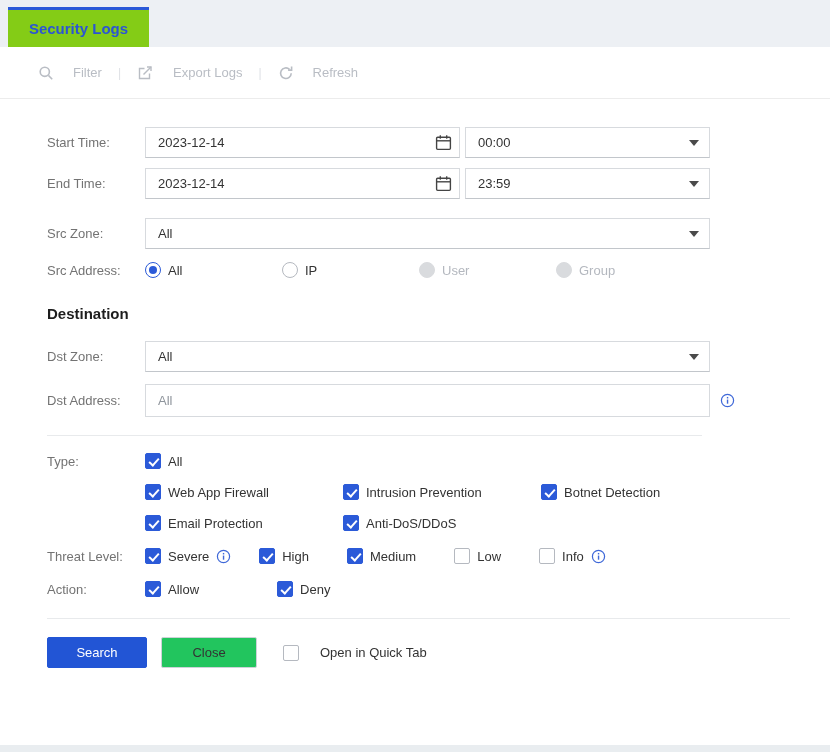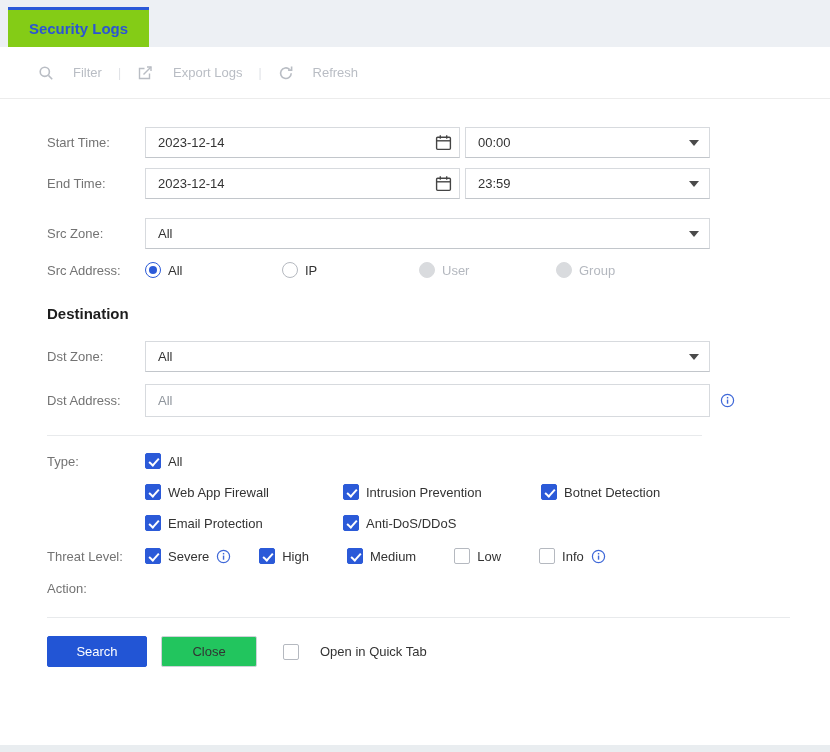--- a/index.html
+++ b/index.html
@@ -348,20 +348,30 @@
             <rect x="7.3" y="7" width="1.5" height="4.4" fill="#3f68d8"></rect>
             <rect x="7.3" y="4.2" width="1.5" height="1.6" fill="#3f68d8"></rect>
           </svg>
         </span>
       </label>
     </div>
   </div>
 
   <div class="frow" style="margin-top:17px">
     <div class="flabel">Action:</div>
+    <div class="action-items">
+      <label class="cb-item">
+        <span class="cb checked"></span>
+        <span class="cb-label">Allow</span>
+      </label>
+      <label class="cb-item">
+        <span class="cb checked"></span>
+        <span class="cb-label">Deny</span>
+      </label>
+    </div>
   </div>
 
   <hr class="divider-2">
 
   <div class="footer-row">
     <button class="btn btn-primary">Search</button>
     <button class="btn btn-secondary">Close</button>
     <label class="cb-item quicktab">
       <span class="cb"></span>
       <span class="cb-label">Open in Quick Tab</span>

